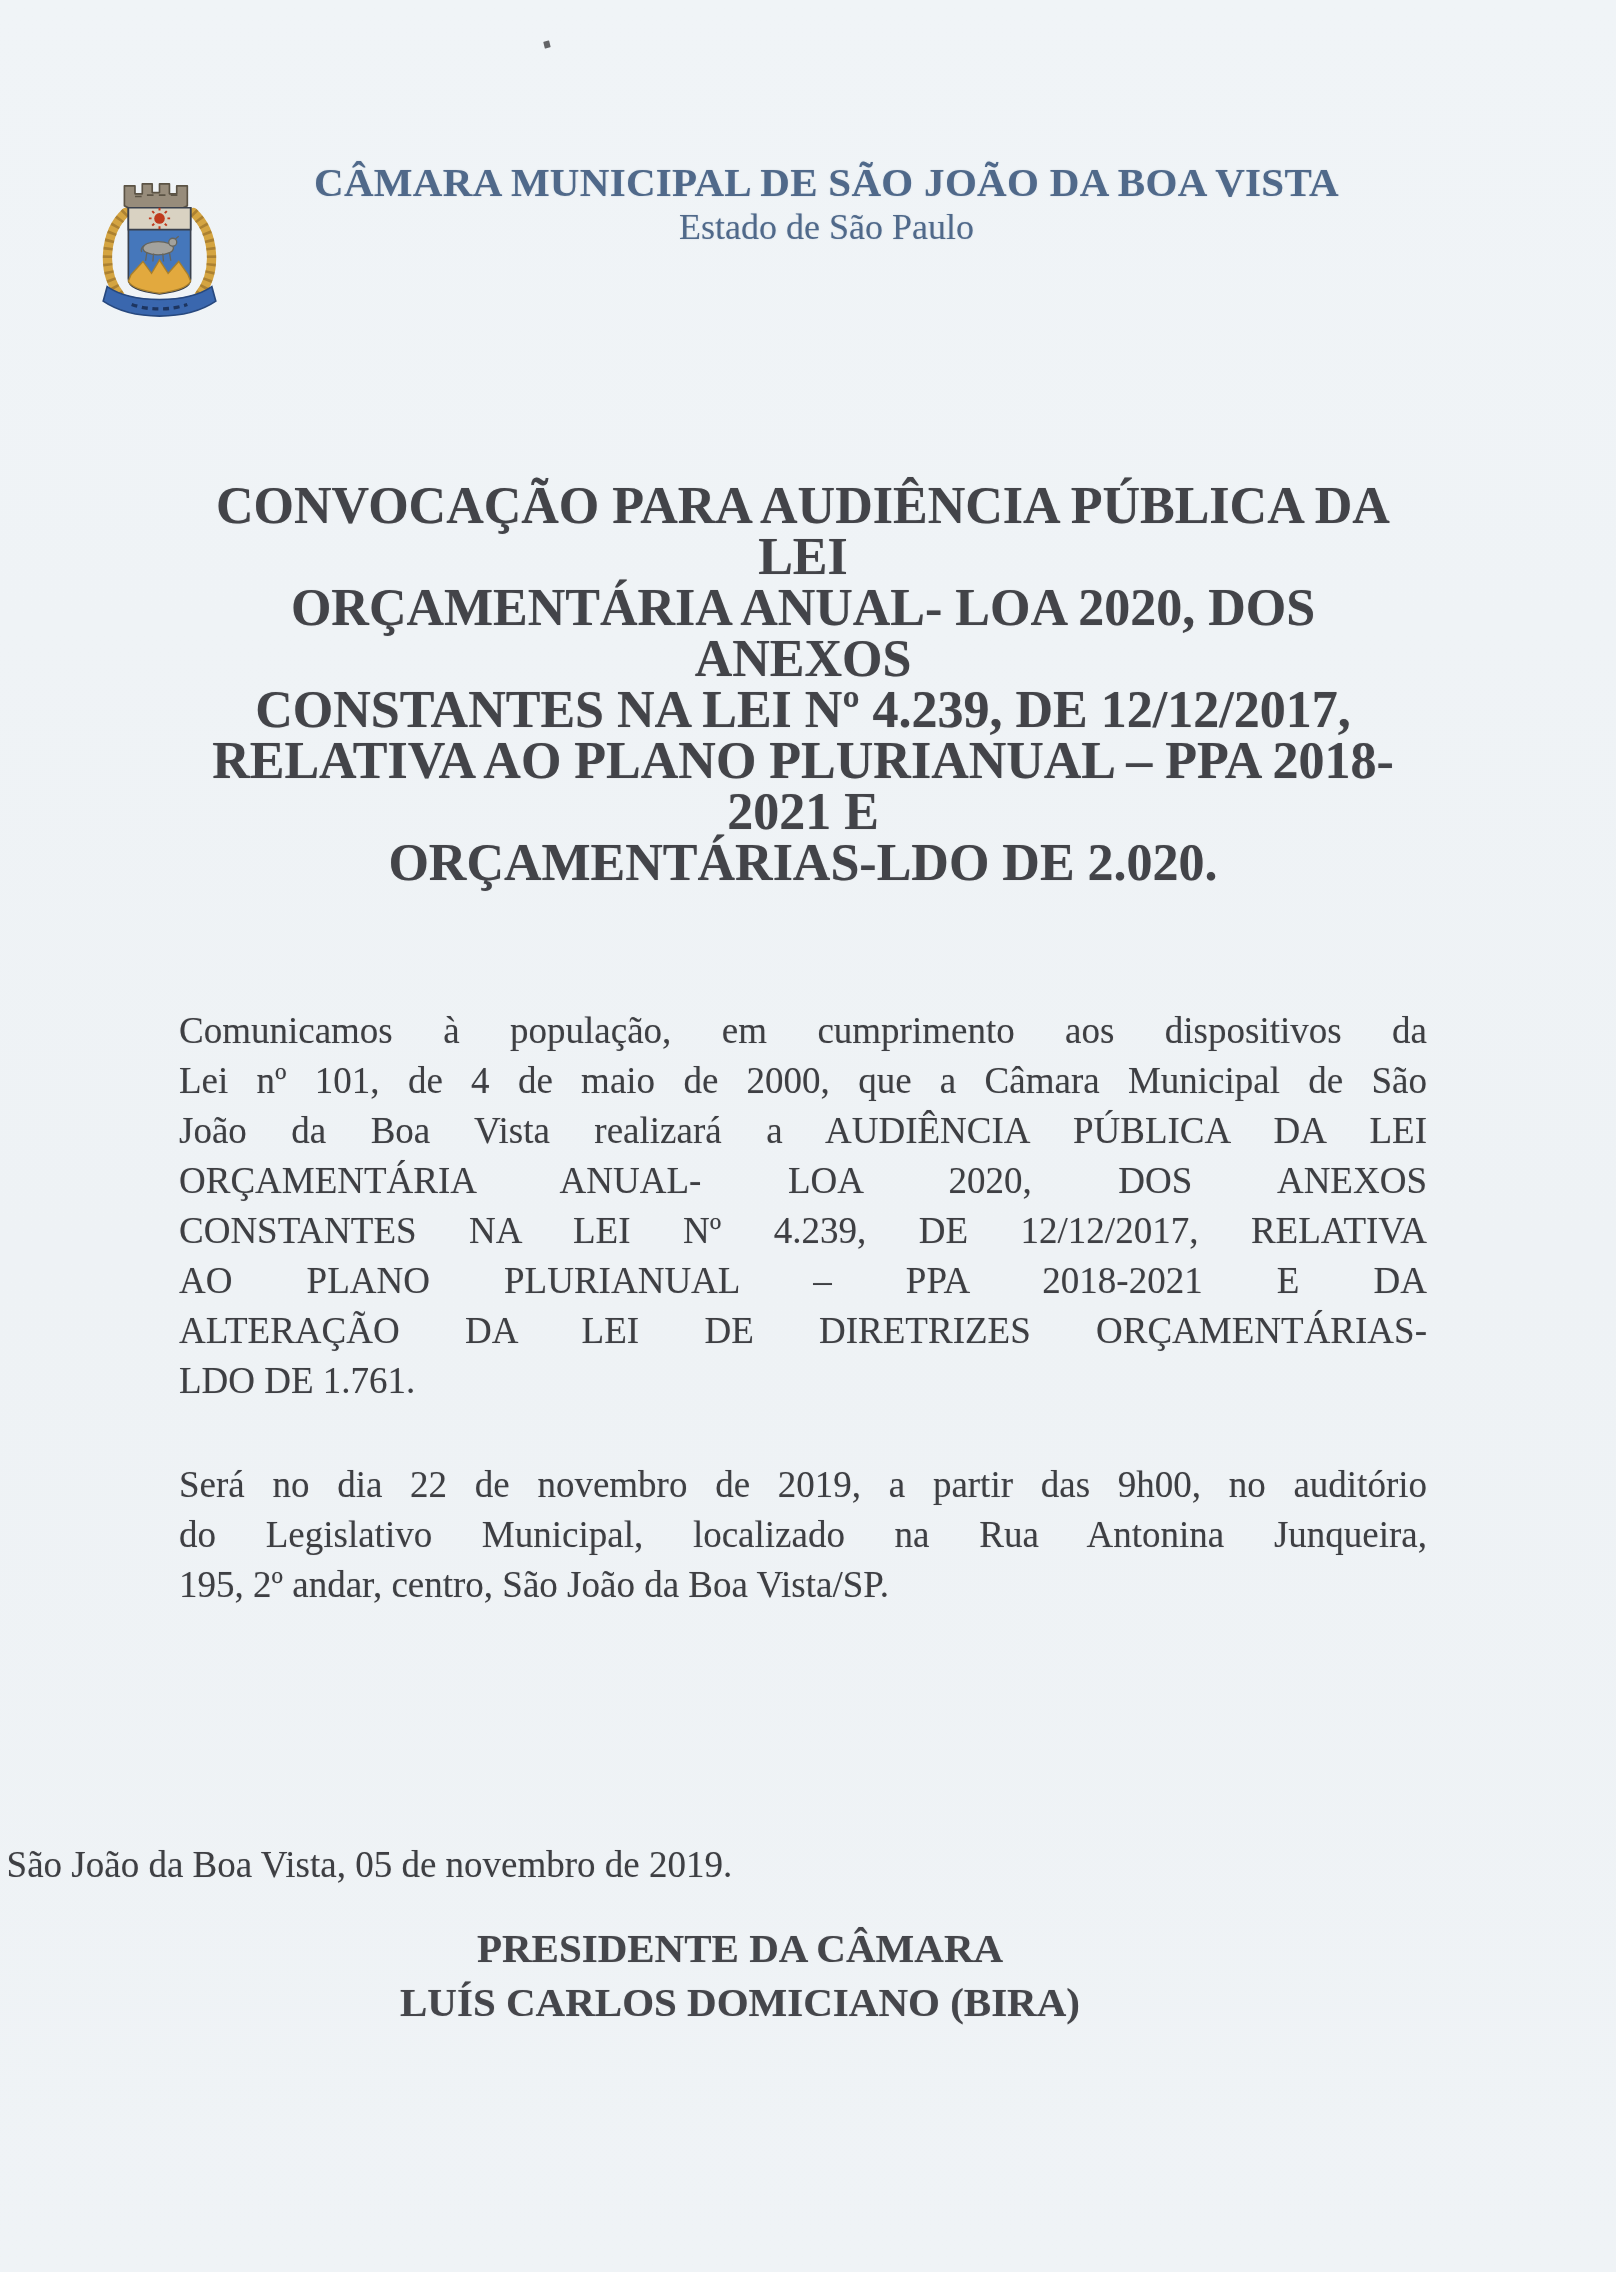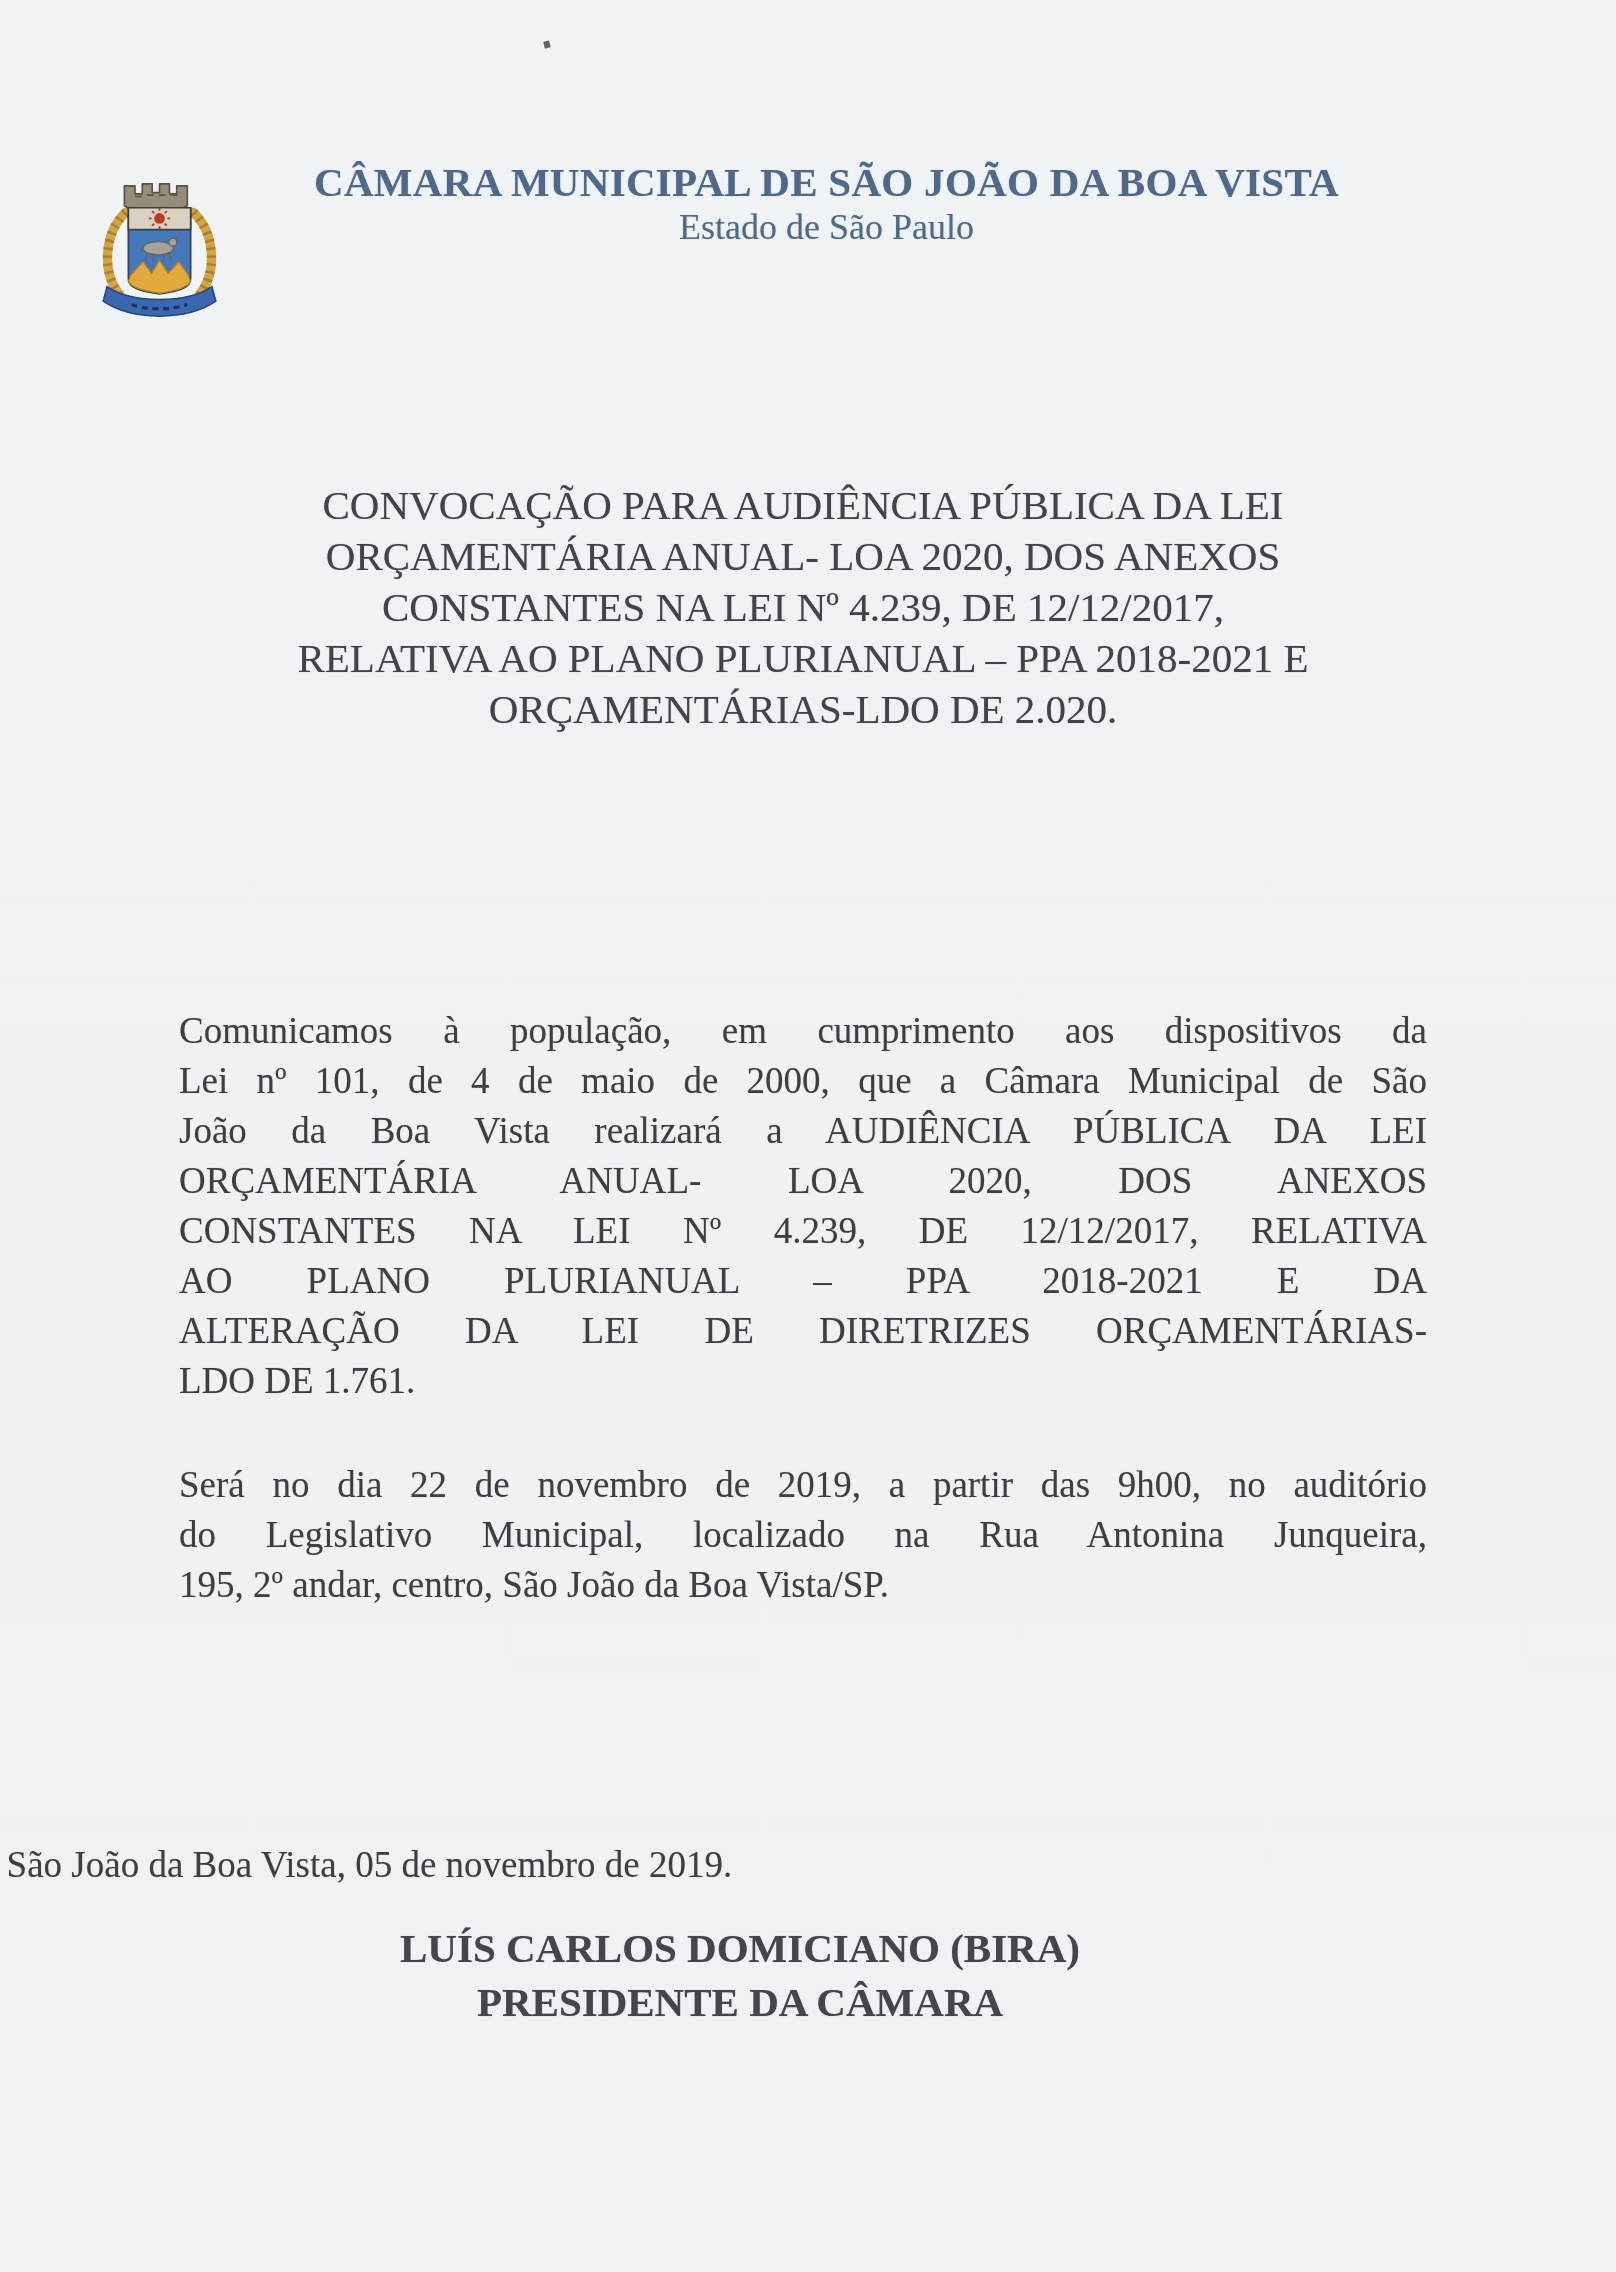--- a/index.html
+++ b/index.html
@@ -41,22 +41,22 @@
     text-shadow: 0 0 1.3px rgba(80,105,138,.35);
   }
   .org-name  { font-size: 41px; font-weight: bold; line-height: 46px; letter-spacing: 0.3px; }
   .state-line{ font-size: 36px; line-height: 44px; }
 
   .doc-title {
     position: absolute;
     left: 179px; top: 480px;
     width: 1248px;
     text-align: center;
-    font-weight: normal;
-    font-size: 41px;
+    font-weight: bold;
+    font-size: 52px;
     line-height: 51px;
     color: #434449;
     text-shadow: 0 0 1px rgba(62,63,67,.35);
   }
 
   .para {
     position: absolute;
     left: 179px;
     width: 1248px;
     font-size: 37px;
@@ -178,18 +178,18 @@
 
   <div class="para para2">
     <div class="jline">Será no dia 22 de novembro de 2019, a partir das 9h00, no auditório</div>
     <div class="jline">do Legislativo Municipal, localizado na Rua Antonina Junqueira,</div>
     <div class="jl-last">195, 2º andar, centro, São João da Boa Vista/SP.</div>
   </div>
 
   <div class="date-line">São João da Boa Vista, 05 de novembro de 2019.</div>
 
   <div class="signature">
+    <div>PRESIDENTE DA CÂMARA</div>
     <div>LUÍS CARLOS DOMICIANO (BIRA)</div>
-    <div>PRESIDENTE DA CÂMARA</div>
   </div>
 
 </div>
 
 
 </body></html>

